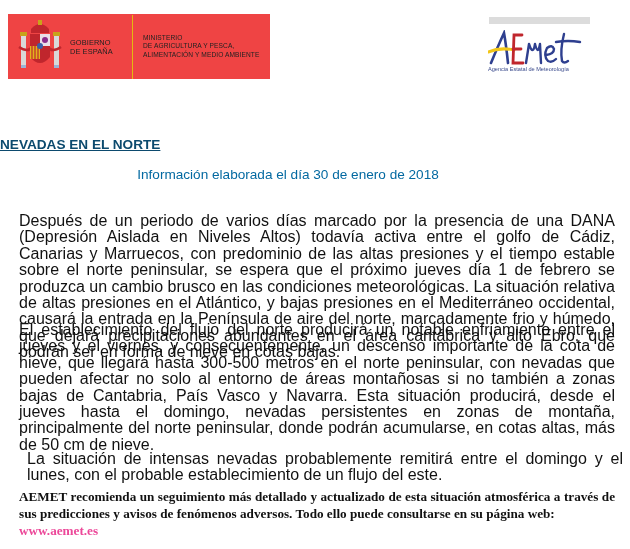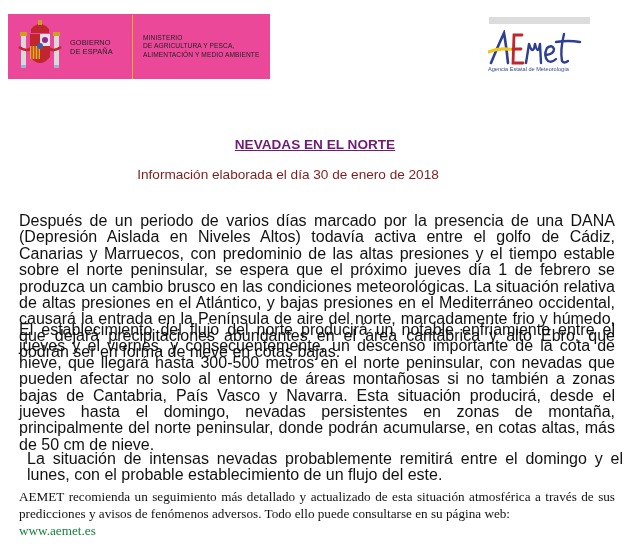--- a/index.html
+++ b/index.html
@@ -1,37 +1,37 @@
 <!DOCTYPE html>
 <html><head>
 <meta charset="utf-8">
 <style>
   html, body { margin: 0; padding: 0; background: #ffffff; }
   body { width: 630px; height: 549px; position: relative; overflow: hidden; font-family: "Liberation Sans", sans-serif; color: #111; }
 
-  .gov-banner { position: absolute; left: 8px; top: 14px; width: 262px; height: 65px; background: #ec4899; display: flex; align-items: center; }
+  .gov-banner { position: absolute; left: 8px; top: 14px; width: 262px; height: 65px; background: #ef4444; display: flex; align-items: center; }
   .coat { width: 44px; height: 56px; margin-left: 10px; position: relative; }
   .gov-name { margin-left: 8px; font-size: 7.4px; line-height: 9px; color: #222; letter-spacing: 0.1px; width: 58px; }
   .sep { width: 1px; height: 64px; background: #e4b90f; margin-left: 4px; }
   .ministry { margin-left: 10px; font-size: 6.6px; line-height: 8.6px; color: #222; letter-spacing: 0.1px; }
 
   .aemet-bar { position: absolute; left: 489px; top: 17px; width: 101px; height: 7px; background: #dcdcdc; }
   .aemet-logo { position: absolute; left: 488px; top: 30px; width: 100px; height: 36px; }
   .aemet-sub { position: absolute; left: 488px; top: 66px; font-size: 5.6px; color: #3a4a8c; white-space: nowrap; }
 
-  .title { position: absolute; left: 0; width: 630px; top: 137px; text-align: center; font-weight: bold; font-size: 13.6px; text-decoration: underline; color: #701a75; }
-  .subtitle { position: absolute; left: 0; width: 576px; top: 167px; text-align: center; font-size: 13.6px; color: #7f1d1d; }
+  .title { position: absolute; left: 0; width: 630px; top: 137px; text-align: left; font-weight: bold; font-size: 13.6px; text-decoration: underline; color: #0c4a6e; }
+  .subtitle { position: absolute; left: 0; width: 576px; top: 167px; text-align: center; font-size: 13.6px; color: #0369a1; }
 
   .para { position: absolute; left: 19px; width: 596px; font-size: 16px; line-height: 16.4px; text-align: justify; color: #111; }
   .p1 { top: 213px; }
   .p2 { top: 322px; }
   .p3 { top: 443px; }
 
-  .rec { position: absolute; left: 19px; width: 596px; top: 488px; font-family: "Liberation Serif", serif; font-weight: normal; font-size: 13.2px; line-height: 17px; text-align: justify; color: #111; }
-  .rec a { color: #15803d; text-decoration: none; }
+  .rec { position: absolute; left: 19px; width: 596px; top: 488px; font-family: "Liberation Serif", serif; font-weight: bold; font-size: 13.2px; line-height: 17px; text-align: justify; color: #111; }
+  .rec a { color: #ec4899; text-decoration: none; }
 </style>
 </head>
 <body>
 
 <div class="gov-banner">
   <div class="coat">
     <svg width="44" height="56" viewBox="0 0 44 56">
       <rect x="3" y="16" width="5" height="30" fill="#d9d9d9"></rect>
       <rect x="36" y="16" width="5" height="30" fill="#d9d9d9"></rect>
       <rect x="2" y="13" width="7" height="4" fill="#c9a21a"></rect>

